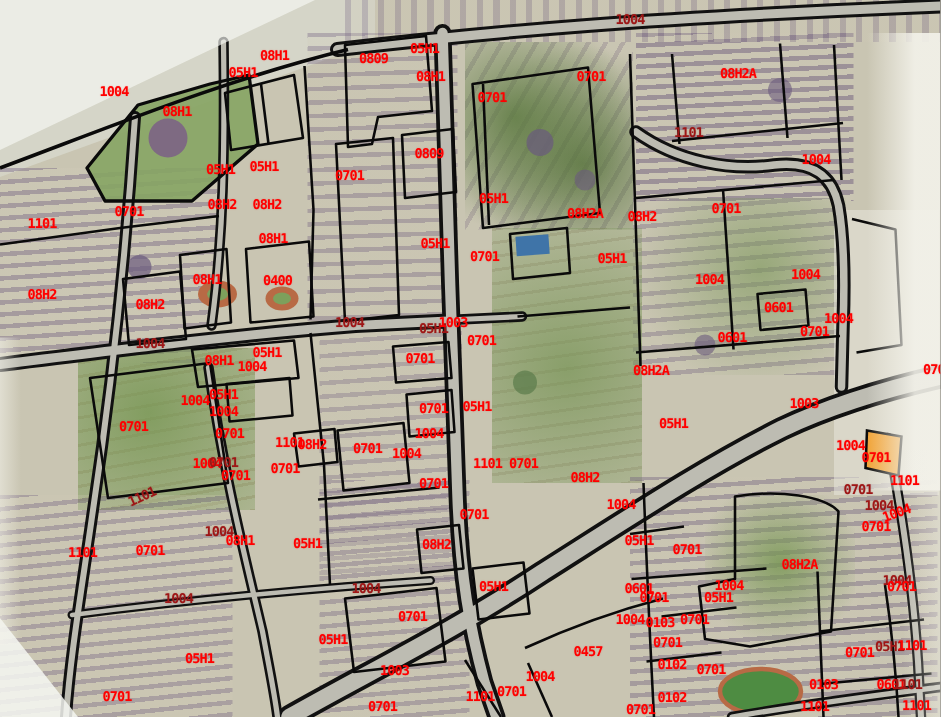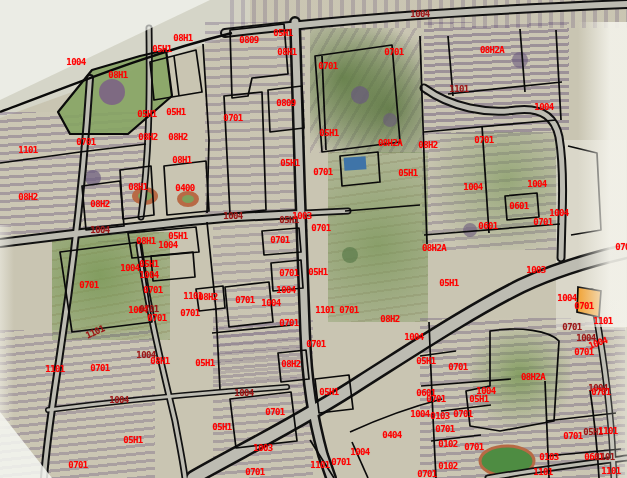--- a/index.html
+++ b/index.html
@@ -234,21 +234,21 @@
       <span class="plabel" style="left: 289px; top: 323px;">0701</span>
       <span class="plabel" style="left: 316px; top: 344px;">0701</span>
       <span class="plabel" style="left: 291px; top: 364px;">08H2</span>
       <span class="plabel" style="left: 390px; top: 319px;">08H2</span>
       <span class="plabel" style="left: 414px; top: 337px;">1004</span>
       <span class="plabel d" style="left: 244px; top: 393px;">1004</span>
       <span class="plabel" style="left: 329px; top: 392px;">05H1</span>
       <span class="plabel" style="left: 275px; top: 412px;">0701</span>
       <span class="plabel" style="left: 222px; top: 427px;">05H1</span>
       <span class="plabel" style="left: 263px; top: 448px;">1003</span>
-      <span class="plabel" style="left: 392px; top: 435px;">0404</span>
+      <span class="plabel" style="left: 392px; top: 435px;">0457</span>
       <span class="plabel" style="left: 360px; top: 452px;">1004</span>
       <span class="plabel" style="left: 341px; top: 462px;">0701</span>
       <span class="plabel" style="left: 320px; top: 465px;">1101</span>
       <span class="plabel" style="left: 255px; top: 472px;">0701</span>
       <span class="plabel" style="left: 426px; top: 361px;">05H1</span>
       <span class="plabel" style="left: 458px; top: 367px;">0701</span>
       <span class="plabel" style="left: 533px; top: 377px;">08H2A</span>
       <span class="plabel" style="left: 426px; top: 393px;">0601</span>
       <span class="plabel" style="left: 486px; top: 391px;">1004</span>
       <span class="plabel" style="left: 436px; top: 399px;">0701</span>

